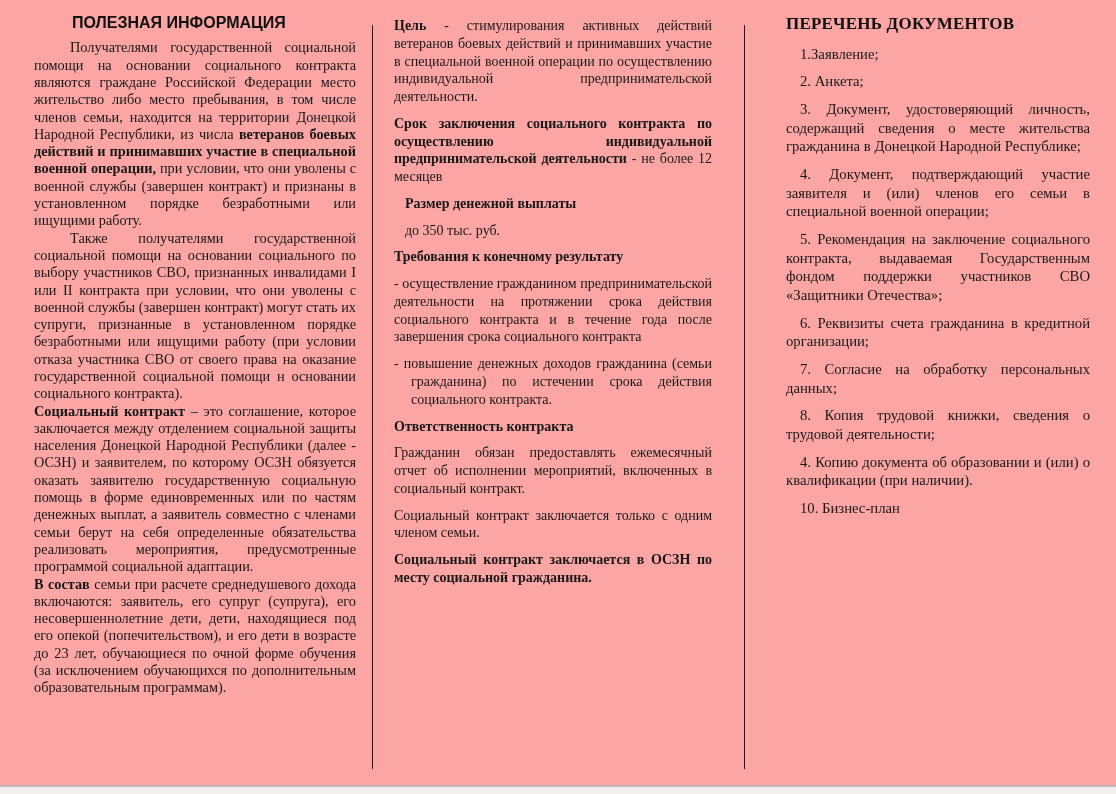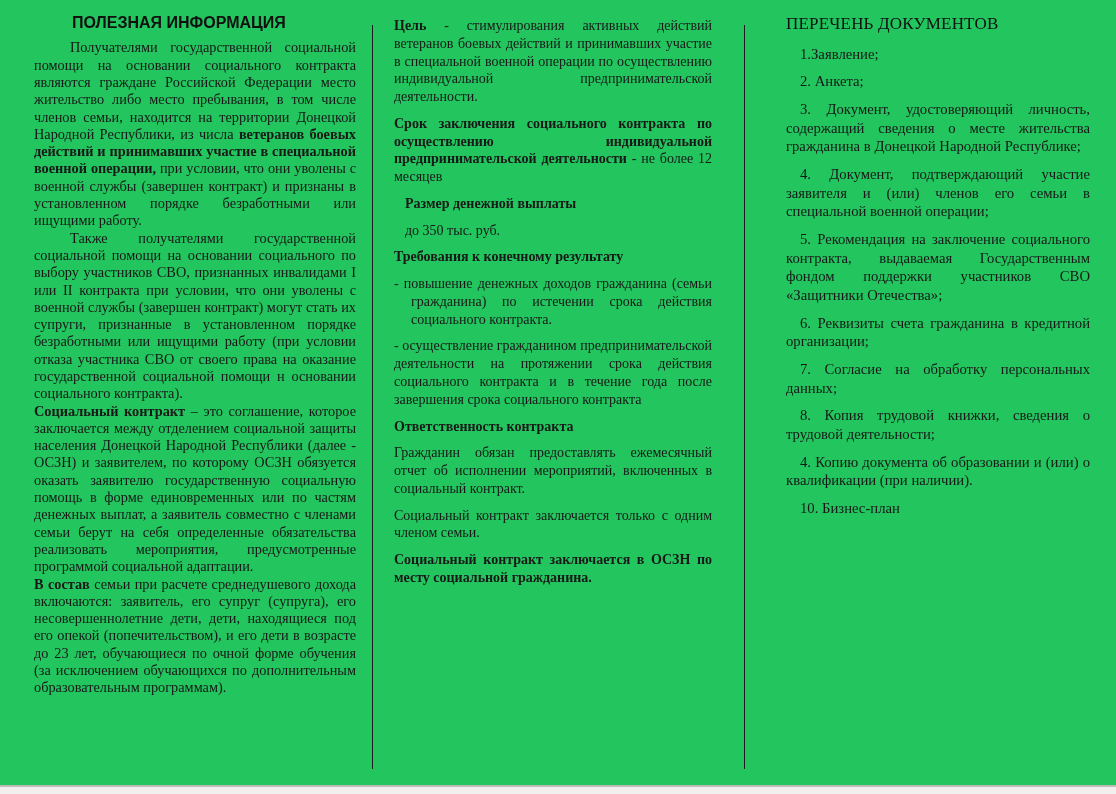--- a/index.html
+++ b/index.html
@@ -3,59 +3,59 @@
 <meta charset="utf-8">
 <style>
   html,body{margin:0;padding:0}
   body{width:1116px;height:794px;background:#ffffff;overflow:hidden;position:relative;color:#181818}
   .page{position:absolute;left:0;top:0;width:1116px;height:794px;background:#ffffff}
   .column{position:absolute;font-family:"Liberation Serif","DejaVu Serif",serif}
   .col-0{left:34px;top:13px;width:322px;font-size:14.3px;line-height:1.21}
   .col-1{left:394px;top:17px;width:318px;font-size:14px;line-height:1.27}
   .col-2{left:786px;top:13px;width:304px;font-size:14.7px;line-height:1.27}
   .col-title-sans{font-family:"Liberation Sans","DejaVu Sans",sans-serif;font-weight:bold;font-size:16px;padding-left:38px;margin:0 0 7px 0;color:#101010}
-  .col-title-serif{font-weight:normal;font-size:17px;margin:0 0 10px 0;letter-spacing:.2px;color:#101010}
+  .col-title-serif{font-weight:bold;font-size:17px;margin:0 0 10px 0;letter-spacing:.2px;color:#101010}
   .para{text-align:justify;margin:0}
   .col-1 .para,.col-2 .para{margin-bottom:9px}
   .para.first-indent{text-indent:36px}
   .col-2 .para.first-indent{text-indent:14px}
   .para.small-indent{padding-left:11px}
   .para.hanging{padding-left:17px;text-indent:-17px}
   .para.align-left{text-align:left}
   .divider{position:absolute;top:25px;height:744px;width:1px;background:#1c1c1c}
   .divider-1{left:372px}
   .divider-2{left:744px}
   .bottom-bar{position:absolute;left:0;right:0;bottom:0;height:7px;background:#f1f0ee;border-top:2px solid #bdbab7}
 </style>
 </head>
 <body style="color: rgb(24, 24, 24);">
 
-<div class="page" style="background: #22c55e;">
+<div class="page" style="background: #fca5a5;">
 
   <div class="column col-0">
     <div class="col-title-sans">ПОЛЕЗНАЯ ИНФОРМАЦИЯ</div>
     <div>
         <div class="para first-indent"><span>Получателями государственной социальной помощи на основании социального контракта являются граждане Российской Федерации место жительство либо место пребывания, в том числе членов семьи, находится на территории Донецкой Народной Республики, из числа </span><span style="font-weight: bold;">ветеранов боевых действий и принимавших участие в специальной военной операции,</span><span> при условии, что они уволены с военной службы (завершен контракт) и признаны в установленном порядке безработными или ищущими работу.</span></div>
         <div class="para first-indent"><span>Также получателями государственной социальной помощи на основании социального по выбору участников СВО, признанных инвалидами I или II контракта при условии, что они уволены с военной службы (завершен контракт) могут стать их супруги, признанные в установленном порядке безработными или ищущими работу (при условии отказа участника СВО от своего права на оказание государственной социальной помощи н основании социального контракта).</span></div>
         <div class="para"><span style="font-weight: bold;">Социальный контракт</span><span> – это соглашение, которое заключается между отделением социальной защиты населения Донецкой Народной Республики (далее - ОСЗН) и заявителем, по которому ОСЗН обязуется оказать заявителю государственную социальную помощь в форме единовременных или по частям денежных выплат, а заявитель совместно с членами семьи берут на себя определенные обязательства реализовать мероприятия, предусмотренные программой социальной адаптации.</span></div>
         <div class="para"><span style="font-weight: bold;">В состав</span><span> семьи при расчете среднедушевого дохода включаются: заявитель, его супруг (супруга), его несовершеннолетние дети, дети, находящиеся под его опекой (попечительством), и его дети в возрасте до 23 лет, обучающиеся по очной форме обучения (за исключением обучающихся по дополнительным образовательным программам).</span></div>
       </div>
   </div>
 
   <div class="divider divider-1" style="background: rgb(28, 28, 28);"></div>
 
   <div class="column col-1">
     <div>
         <div class="para"><span style="font-weight: bold;">Цель</span><span> - стимулирования активных действий ветеранов боевых действий и принимавших участие в специальной военной операции по осуществлению индивидуальной предпринимательской деятельности.</span></div>
         <div class="para"><span style="font-weight: bold;">Срок заключения социального контракта по осуществлению индивидуальной предпринимательской деятельности</span><span> - не более 12 месяцев</span></div>
         <div class="para small-indent"><span style="font-weight: bold;">Размер денежной выплаты</span></div>
         <div class="para small-indent"><span>до 350 тыс. руб.</span></div>
         <div class="para"><span style="font-weight: bold;">Требования к конечному результату</span></div>
+        <div class="para"><span>- осуществление гражданином предпринимательской деятельности на протяжении срока действия социального контракта и в течение года после завершения срока социального контракта</span></div>
         <div class="para hanging"><span>- повышение денежных доходов гражданина (семьи гражданина) по истечении срока действия социального контракта.</span></div>
-        <div class="para"><span>- осуществление гражданином предпринимательской деятельности на протяжении срока действия социального контракта и в течение года после завершения срока социального контракта</span></div>
         <div class="para"><span style="font-weight: bold;">Ответственность контракта</span></div>
         <div class="para"><span>Гражданин обязан предоставлять ежемесячный отчет об исполнении мероприятий, включенных в социальный контракт.</span></div>
         <div class="para"><span>Социальный контракт заключается только с одним членом семьи.</span></div>
         <div class="para"><span style="font-weight: bold;">Социальный контракт заключается в ОСЗН по месту социальной гражданина.</span></div>
       </div>
   </div>
 
   <div class="divider divider-2" style="background: rgb(28, 28, 28);"></div>
 
   <div class="column col-2">

